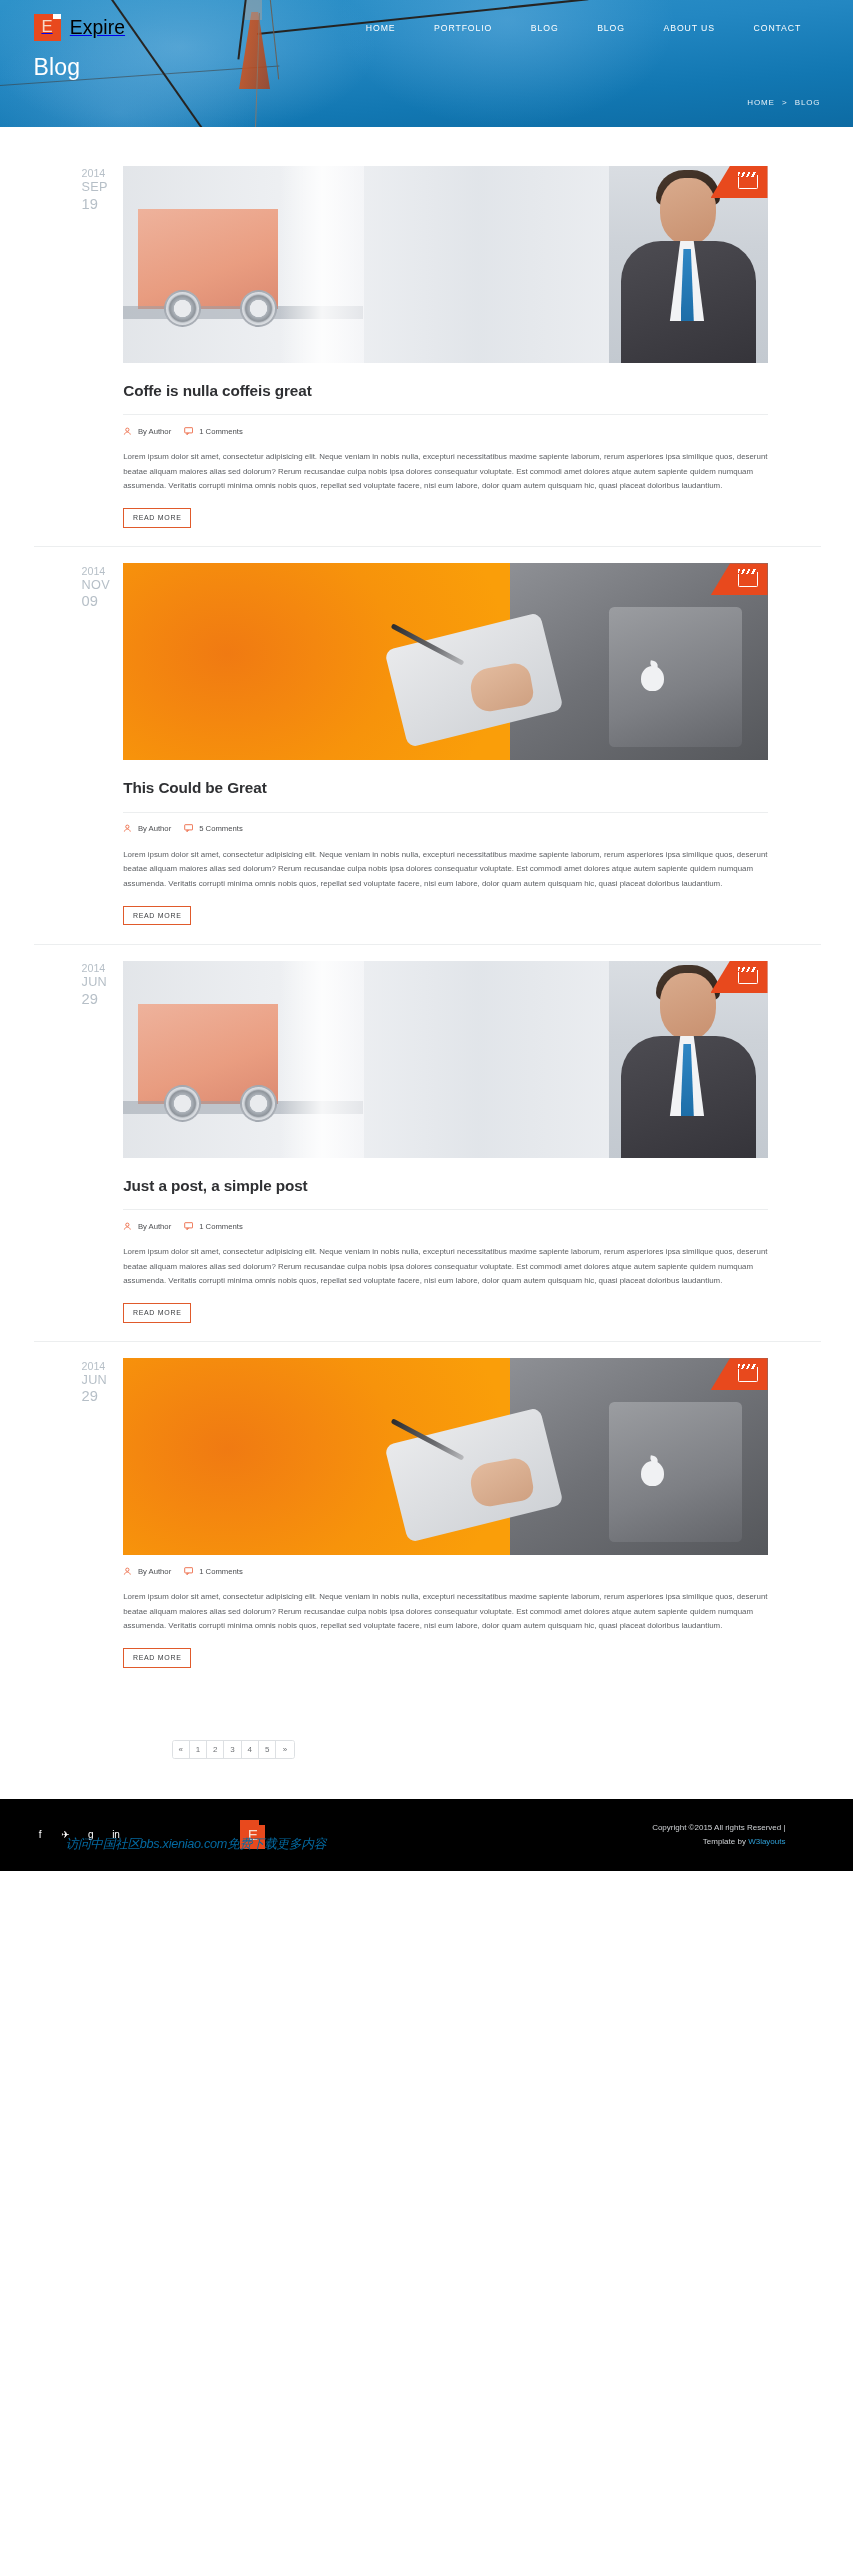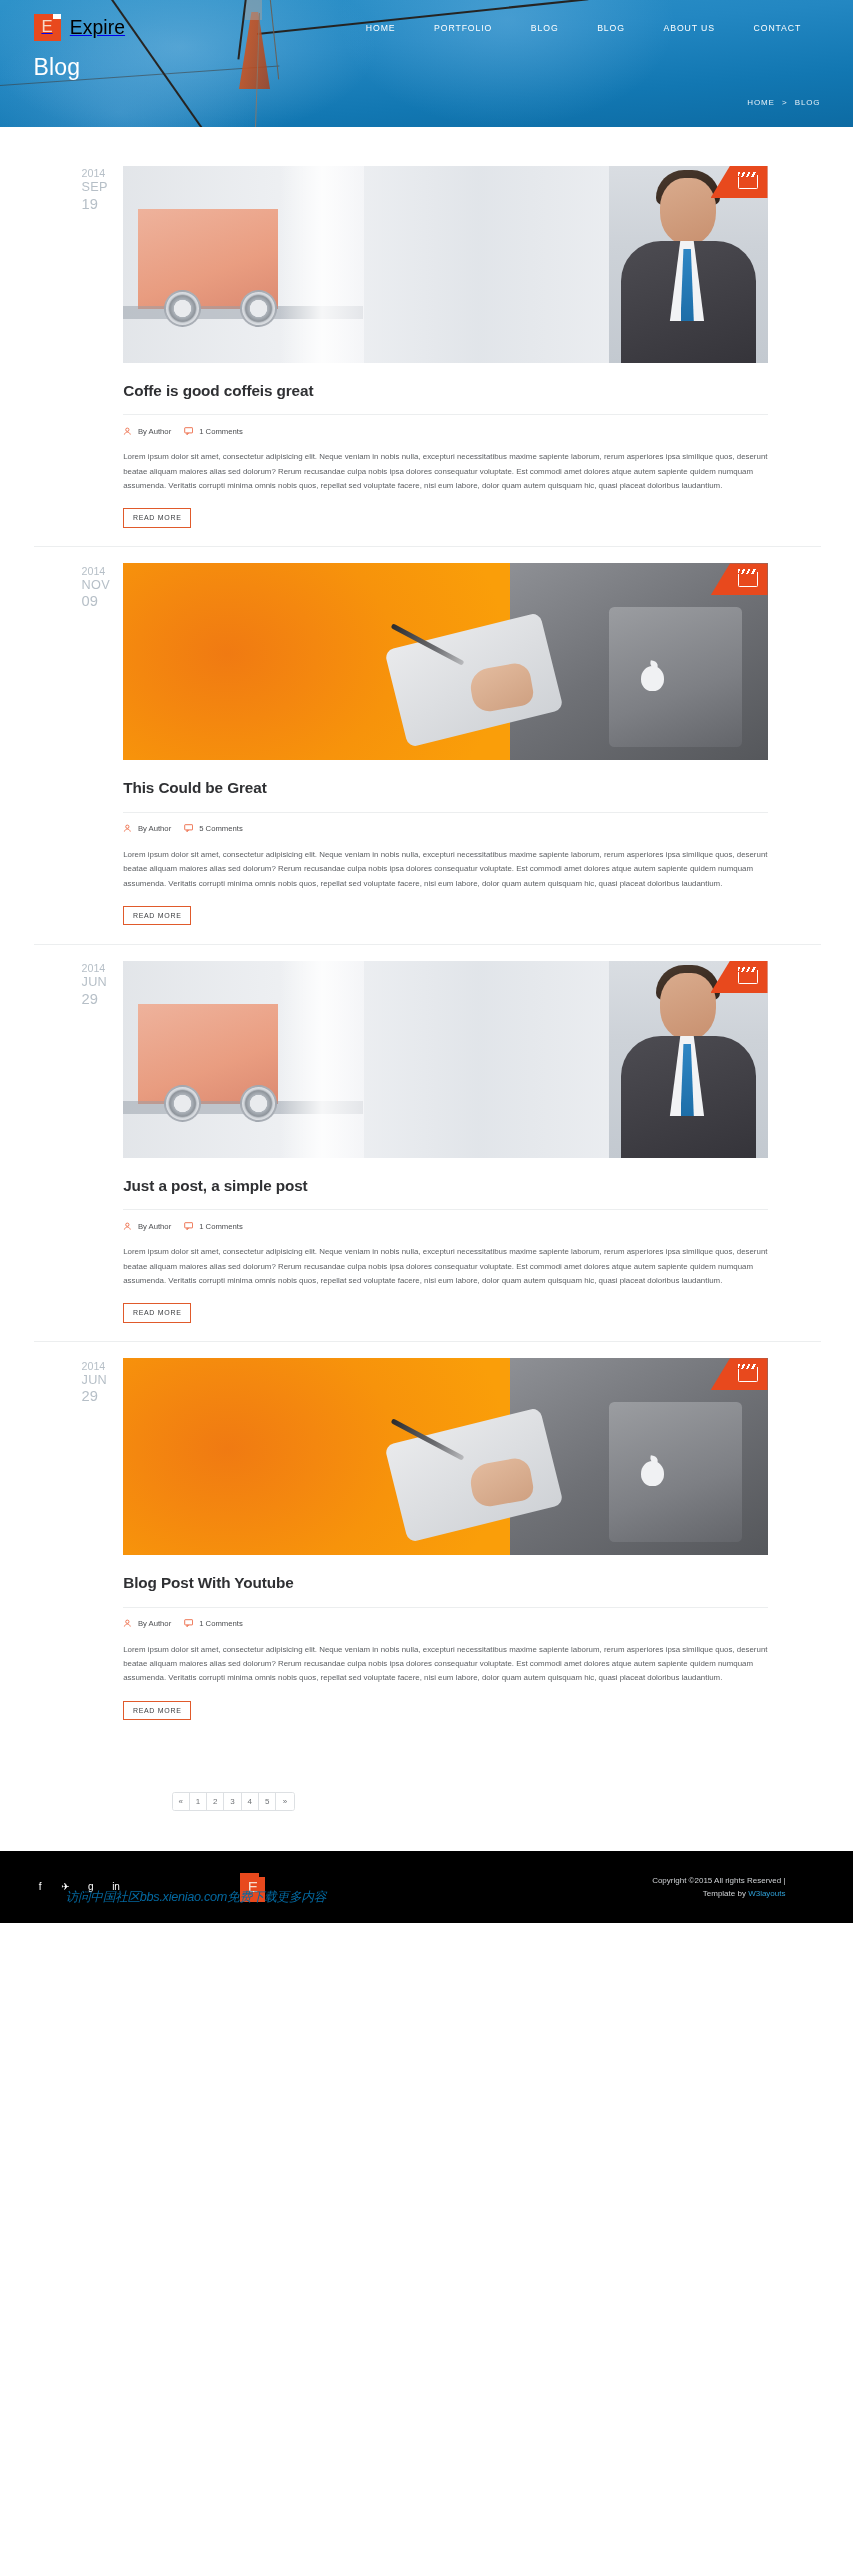--- a/index.html
+++ b/index.html
@@ -524,21 +524,21 @@
           <div class="person-head"></div>
           <div class="person-body"></div>
           <div class="person-shirt"></div>
           <div class="person-tie"></div>
         </div>
         <div class="ribbon">
           <div class="shape"></div>
           <div class="glyph"></div>
         </div>
       </div>
-      <h2 class="post-title">Coffe is good coffeis great</h2>
+      <h2 class="post-title">Coffe is nulla coffeis great</h2>
       <div class="post-meta">
         <span class="meta-icon">
           <svg width="8.7" height="8.7" viewBox="0 0 16 16" fill="none" stroke="#e8491d" stroke-width="1.3">
             <circle cx="8" cy="5" r="3"></circle>
             <path d="M2.5 14c1-3.2 3.1-4.6 5.5-4.6S12.5 10.8 13.5 14"></path>
           </svg>
         </span>
         <span class="meta-text">By Author</span>
         <span class="meta-icon">
           <svg width="9.3" height="8.7" viewBox="0 0 16 15" fill="none" stroke="#e8491d" stroke-width="1.3">
@@ -658,21 +658,20 @@
           <div class="apple"></div>
           <div class="sleeve"></div>
           <div class="hand"></div>
           <div class="pen"></div>
         </div>
         <div class="ribbon">
           <div class="shape"></div>
           <div class="glyph"></div>
         </div>
       </div>
-      <h2 class="post-title">Blog Post With Youtube</h2>
       <div class="post-meta">
         <span class="meta-icon">
           <svg width="8.7" height="8.7" viewBox="0 0 16 16" fill="none" stroke="#e8491d" stroke-width="1.3">
             <circle cx="8" cy="5" r="3"></circle>
             <path d="M2.5 14c1-3.2 3.1-4.6 5.5-4.6S12.5 10.8 13.5 14"></path>
           </svg>
         </span>
         <span class="meta-text">By Author</span>
         <span class="meta-icon">
           <svg width="9.3" height="8.7" viewBox="0 0 16 15" fill="none" stroke="#e8491d" stroke-width="1.3">

